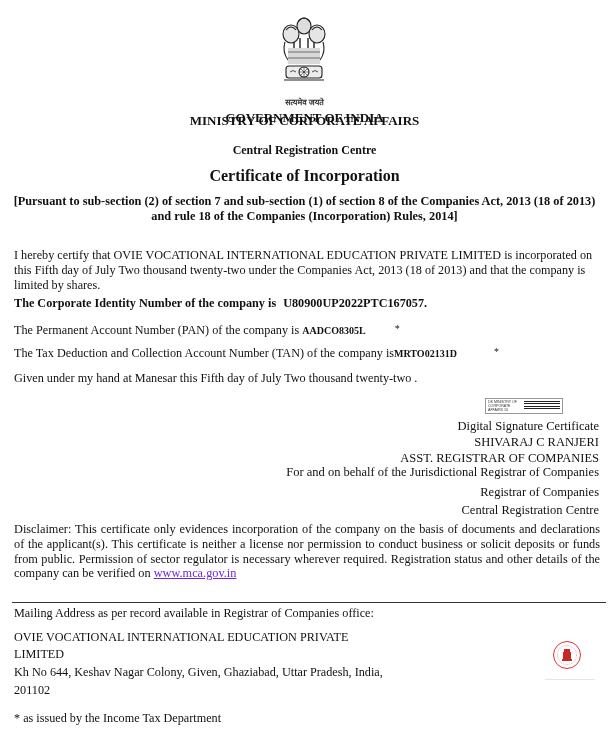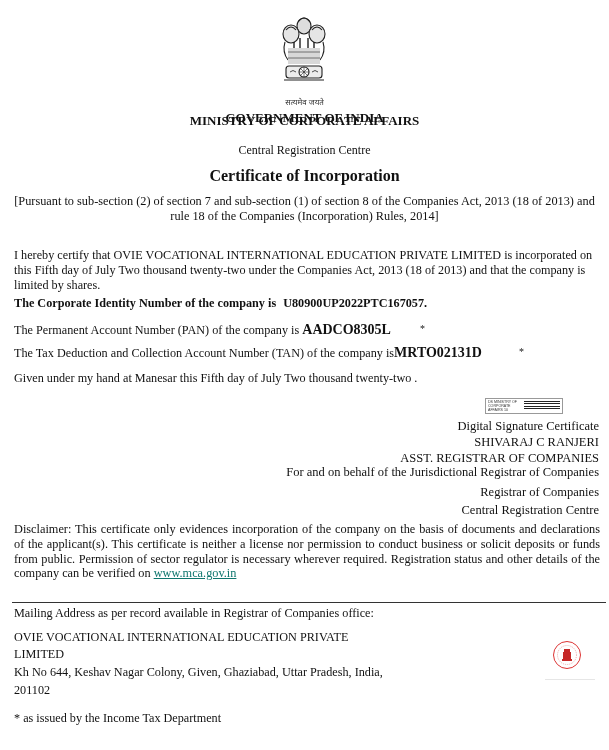--- a/index.html
+++ b/index.html
@@ -2,51 +2,51 @@
 <html><head>
 <meta charset="utf-8">
 <style>
   html, body { margin: 0; padding: 0; background: #ffffff; }
   body {
     width: 609px; height: 750px; position: relative; overflow: hidden;
     font-family: "Liberation Serif", "DejaVu Serif", serif;
     color: #111111;
   }
   .abs { position: absolute; }
-  .center { left: 0; width: 609px; text-align: center; }
+  .center { left: 0; width: 609px; text-align: center; font-weight: bold; }
   .emblem { left: 276px; top: 12px; width: 56px; height: 84px; }
   .motto { top: 96px; font-size: 8px; color: #333; }
   .gov { top: 111px; font-size: 13px; font-weight: bold; line-height: 14px; }
   .ministry { top: 114px; font-size: 13px; font-weight: bold; line-height: 14px; }
   .crc { top: 143px; font-size: 12px; line-height: 14px; }
   .title { top: 164px; font-size: 16px; font-weight: bold; line-height: 24px; }
   .pursuant { top: 194px; font-size: 12.3px; line-height: 15px; padding: 0 10px; box-sizing: border-box; }
   .para { left: 14px; width: 588px; font-size: 12.2px; line-height: 15px; }
   .p1 { top: 248px; }
   .p2 { top: 296px; font-weight: bold; }
   .p3 { top: 321px; }
   .p4 { top: 344px; }
   .p5 { top: 371px; }
-  .bold-val { font-weight: bold; font-size: 14px; }
+  .bold-val { font-weight: bold; font-size: 10px; }
   .star { display: inline-block; margin-left: 26px; font-size: 10px; vertical-align: 2px; }
   .star2 { margin-left: 34px; }
   .cid { margin-left: 4px; }
   .sig-box { left: 485px; top: 398px; width: 76px; height: 14px; border: 1px solid #999; display: flex; align-items: center; background:#fff; }
   .sig-box .lt { font-family: "Liberation Sans", sans-serif; font-size: 3.6px; line-height: 4px; color: #333; width: 36px; padding-left: 2px; }
   .sig-box .rt { flex: 1; height: 10px; margin-right: 2px;
     background: repeating-linear-gradient(to bottom, #222 0px, #222 1px, #fff 1px, #fff 2.5px); }
   .sig-line { right: 10px; text-align: right; font-size: 12.5px; line-height: 15px; }
   .s1 { top: 419px; }
   .s2 { top: 435px; }
   .s3 { top: 451px; text-align: center; }
   .s4 { top: 465px; }
   .s5 { top: 485px; }
   .s6 { top: 503px; }
   .disclaimer { left: 14px; width: 586px; top: 522px; font-size: 12.3px; line-height: 14.8px; text-align: justify; }
-  .disclaimer a { color: #0f766e; }
+  .disclaimer a { color: #6d28d9; }
   .divider { left: 12px; width: 594px; top: 602px; height: 0; border-top: 1px solid #333; }
   .mail { left: 14px; font-size: 12.2px; line-height: 15px; }
   .m0 { top: 606px; }
   .m1 { top: 630px; }
   .m2 { top: 647px; }
   .m3 { top: 665px; }
   .m4 { top: 683px; }
   .m5 { top: 711px; }
   .seal { left: 552px; top: 640px; width: 30px; height: 30px; }
   .seal-line { left: 545px; top: 679px; width: 50px; height: 0; border-top: 1px solid #e6e6e6; }

